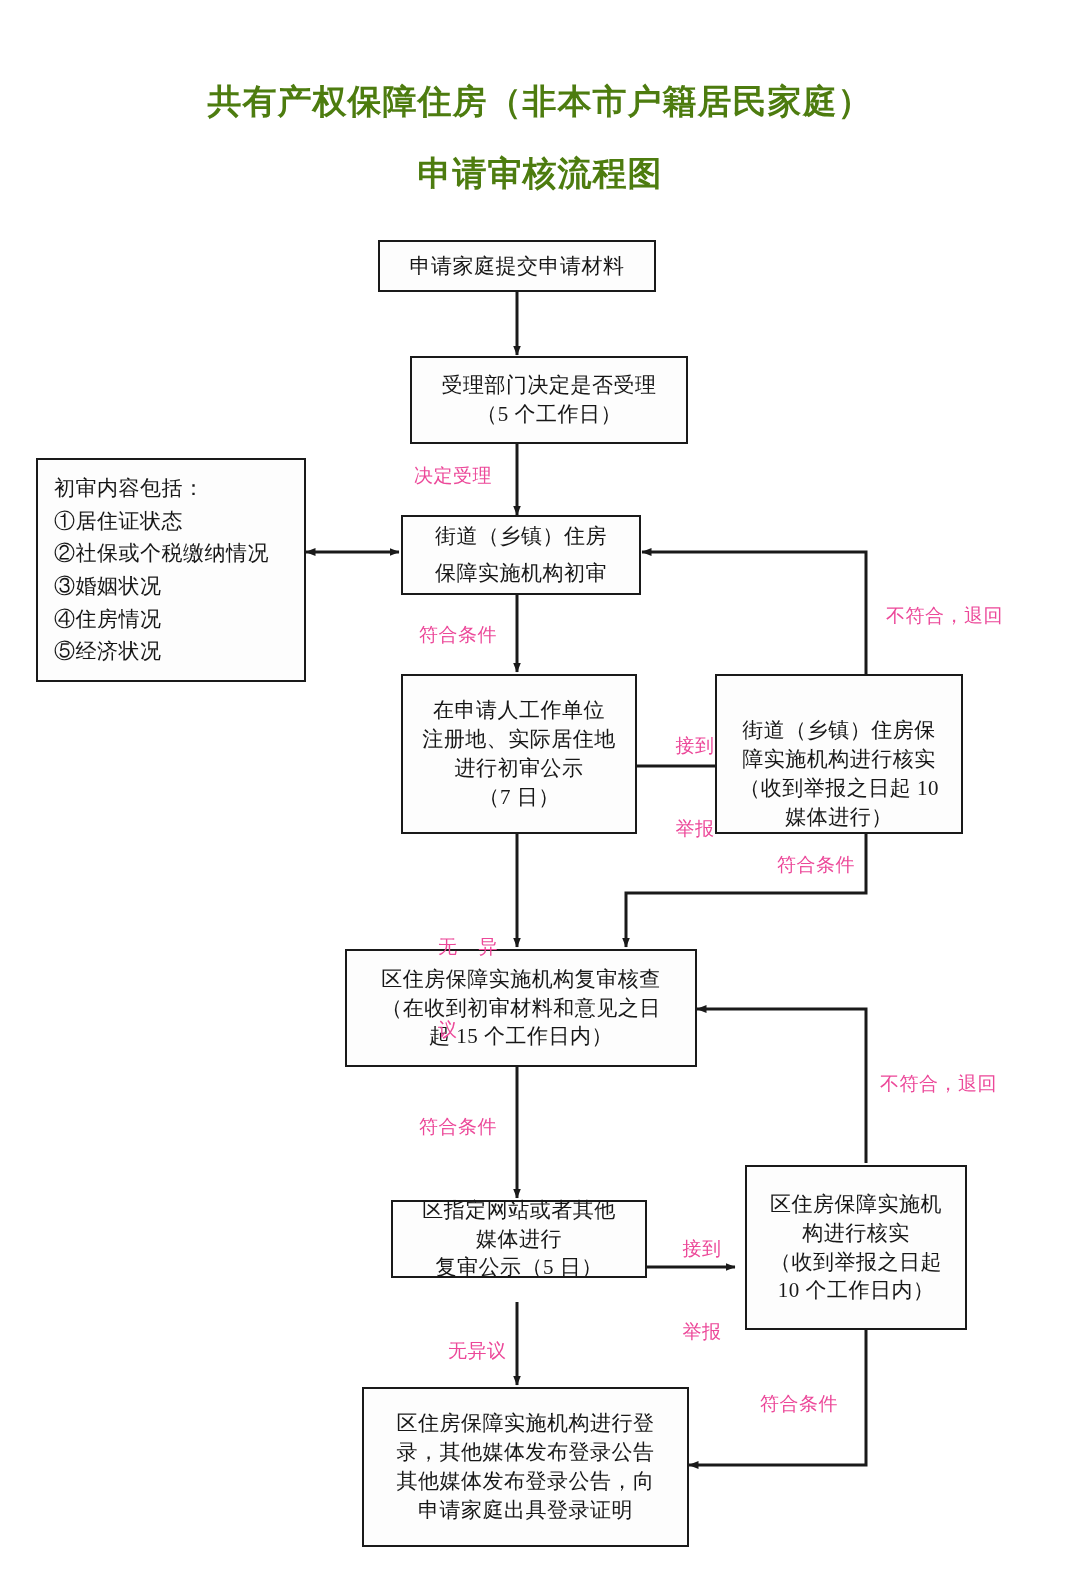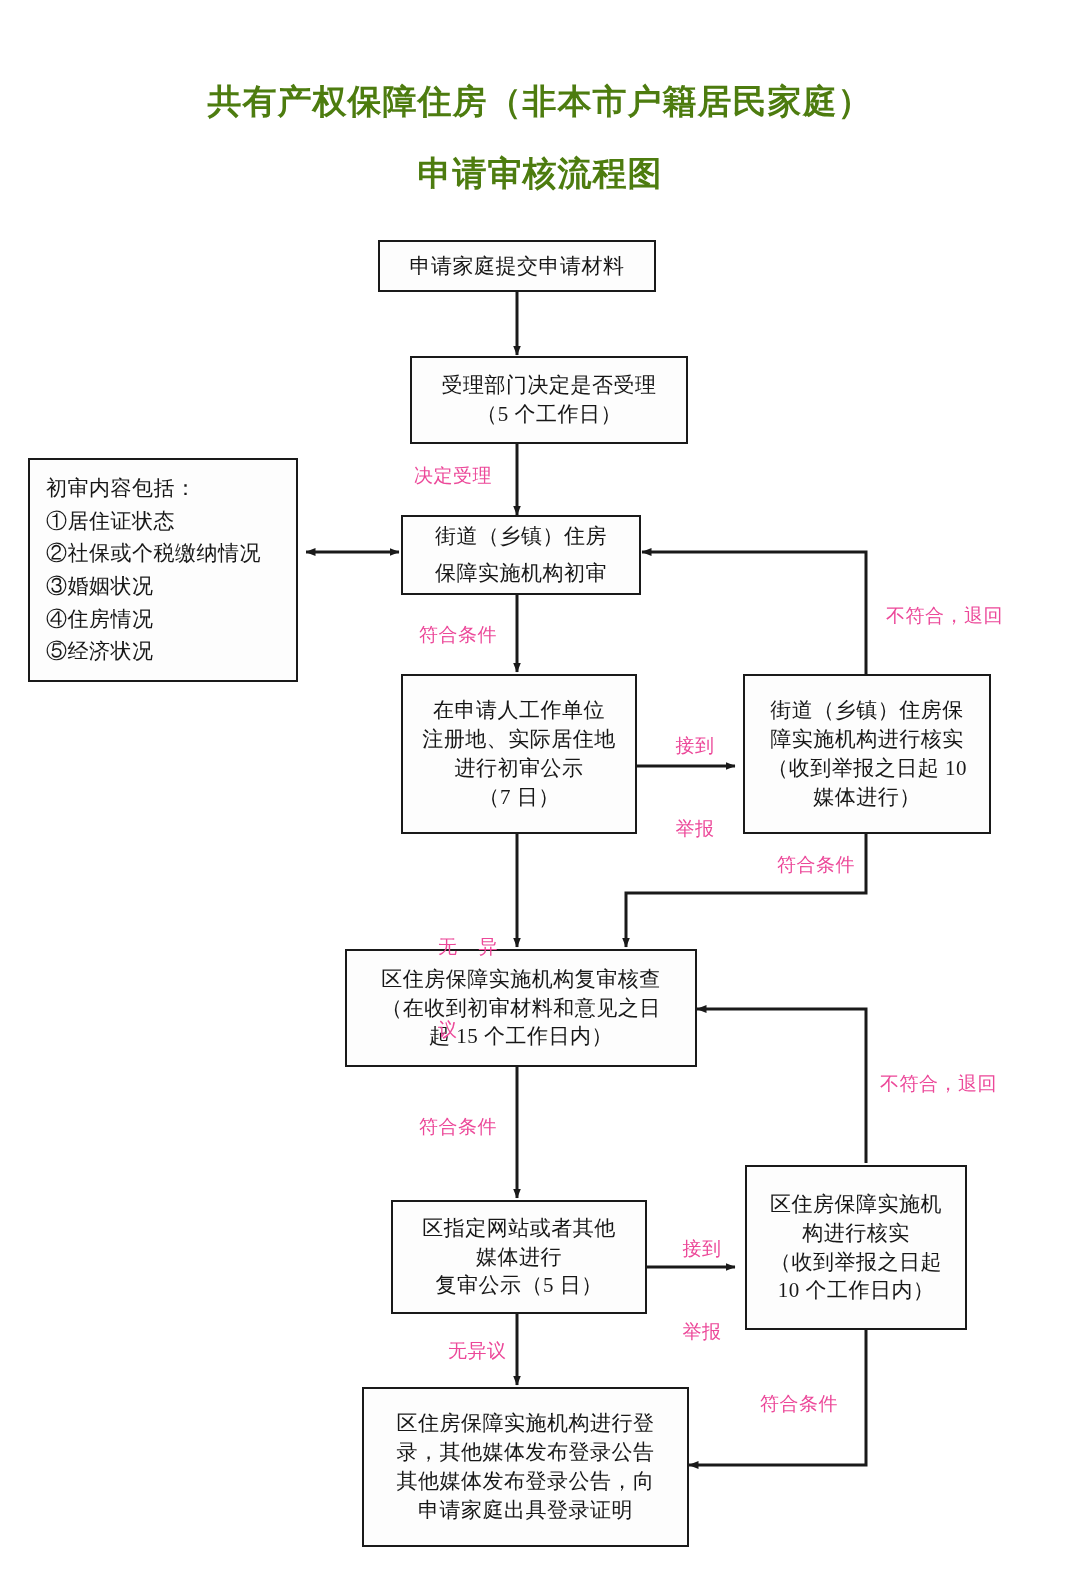--- a/index.html
+++ b/index.html
@@ -131,55 +131,55 @@
 
   <div class="nodebox" style="left:378px; top:240px; width:278px; height:52px;">
     <span class="ln">申请家庭提交申请材料</span>
   </div>
 
   <div class="nodebox" style="left:378px; top:356px; width:278px; height:88px;margin-left:32px;">
     <span class="ln">受理部门决定是否受理</span>
     <span class="ln">（5 个工作日）</span>
   </div>
 
-  <div class="nodebox leftalign" style="left:28px; top:458px; width:270px; height:224px; font-size:21px; line-height:1.55;">
+  <div class="nodebox leftalign" style="left:36px; top:458px; width:270px; height:224px; font-size:21px; line-height:1.55;">
     <span class="ln">初审内容包括：</span>
     <span class="ln">①居住证状态</span>
     <span class="ln">②社保或个税缴纳情况</span>
     <span class="ln">③婚姻状况</span>
     <span class="ln">④住房情况</span>
     <span class="ln">⑤经济状况</span>
   </div>
 
   <div class="nodebox" style="left:401px; top:515px; width:240px; height:80px;gap:8px;">
     <span class="ln">街道（乡镇）住房</span>
     <span class="ln">保障实施机构初审</span>
   </div>
 
   <div class="nodebox" style="left:401px; top:674px; width:236px; height:160px;">
     <span class="ln">在申请人工作单位</span>
     <span class="ln">注册地、实际居住地</span>
     <span class="ln">进行初审公示</span>
     <span class="ln">（7 日）</span>
   </div>
 
-  <div class="nodebox" style="left:743px; top:674px; width:248px; height:160px;">
+  <div class="nodebox" style="left:715px; top:674px; width:248px; height:160px;justify-content:flex-end;">
     <span class="ln">街道（乡镇）住房保</span>
     <span class="ln">障实施机构进行核实</span>
     <span class="ln">（收到举报之日起 10</span>
     <span class="ln">媒体进行）</span>
   </div>
 
   <div class="nodebox" style="left:345px; top:949px; width:352px; height:118px;">
     <span class="ln">区住房保障实施机构复审核查</span>
     <span class="ln">（在收到初审材料和意见之日</span>
     <span class="ln">起 15 个工作日内）</span>
   </div>
 
-  <div class="nodebox" style="left:391px; top:1200px; width:256px; height:114px;">
+  <div class="nodebox" style="left:391px; top:1200px; width:256px; height:78px;">
     <span class="ln">区指定网站或者其他</span>
     <span class="ln">媒体进行</span>
     <span class="ln">复审公示（5 日）</span>
   </div>
 
   <div class="nodebox" style="left:745px; top:1165px; width:222px; height:165px;">
     <span class="ln">区住房保障实施机</span>
     <span class="ln">构进行核实</span>
     <span class="ln">（收到举报之日起</span>
     <span class="ln">10 个工作日内）</span>

